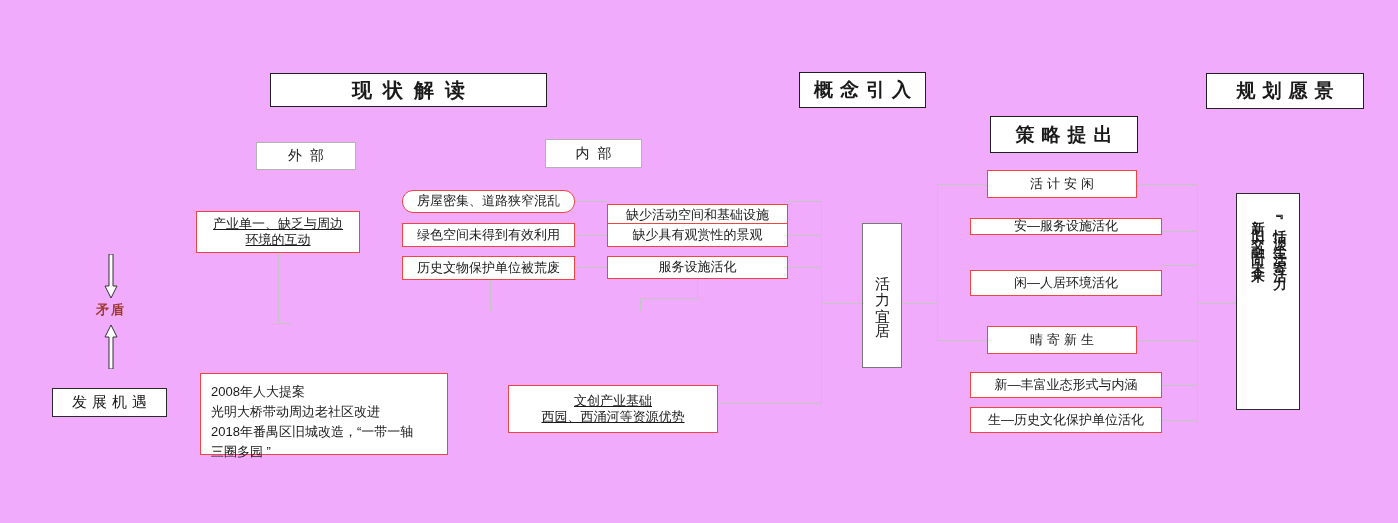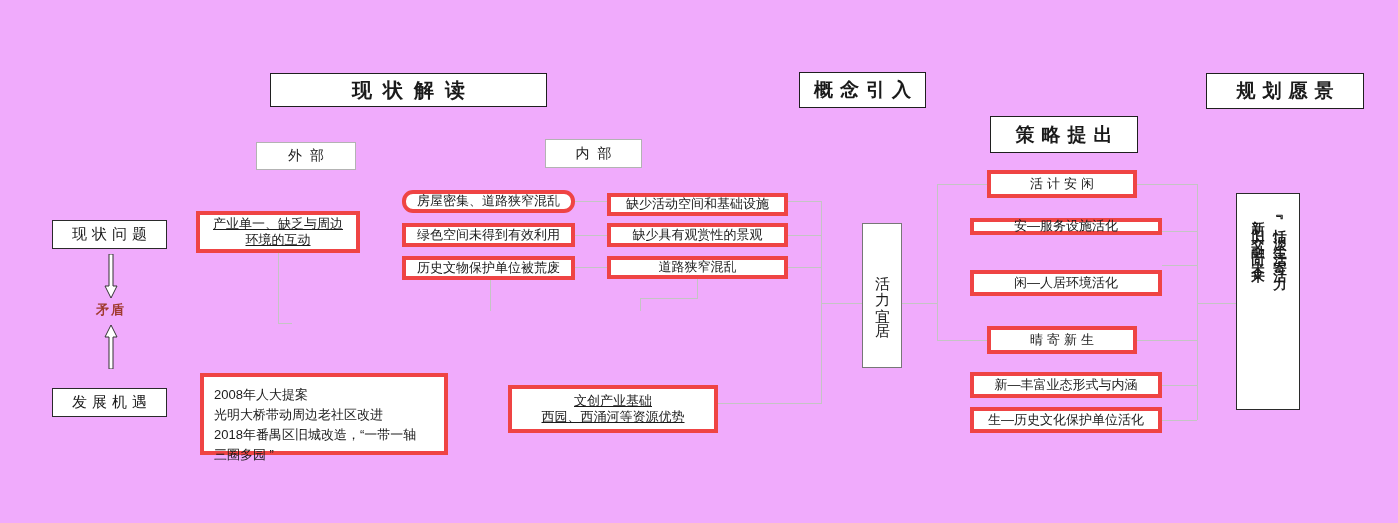--- a/index.html
+++ b/index.html
@@ -1,19 +1,19 @@
 <!DOCTYPE html>
 <html><head>
 <meta charset="utf-8">
 <style>
   html,body{margin:0;padding:0;background:#ffffff;}
   .diagram{position:relative;width:1398px;height:523px;background:#f0abfc;
            font-family:"Liberation Sans",sans-serif;color:#1a1a1a;overflow:hidden;}
   .abs{position:absolute;box-sizing:border-box;}
-  .bx{position:absolute;box-sizing:border-box;background:#fff;border:4px solid #ef4444;
+  .bx{position:absolute;box-sizing:border-box;background:#fff;border:1px solid #ef4444;
       display:flex;align-items:center;justify-content:center;text-align:center;
       font-size:13px;line-height:1.25;}
   .hdr{border:1.6px solid #1f1f1f;font-weight:bold;font-size:19px;letter-spacing:7px;
        padding-left:7px;}
   .hdr-main{font-size:20px;letter-spacing:11px;padding-left:11px;}
   .subhdr{border:1.3px solid #2a2a2a;font-size:15px;letter-spacing:5px;padding-left:5px;}
   .scope{border:1px solid #b3b3b3;font-size:14px;letter-spacing:8px;padding-left:8px;}
   .ln{position:absolute;background:#c4c4c4;}
   .multiline{flex-direction:column;text-decoration:underline;}
   .leftalign{align-items:flex-start;justify-content:flex-start;text-align:left;
@@ -33,21 +33,20 @@
 <div class="diagram">
 
   <div class="bx hdr hdr-main" style="left:270px;top:73px;width:277px;height:34px;">现状解读</div>
   <div class="bx hdr" style="left:799px;top:72px;width:127px;height:36px;">概念引入</div>
   <div class="bx hdr" style="left:990px;top:72px;width:148px;height:37px;margin-top:44px;">策略提出</div>
   <div class="bx hdr" style="left:1206px;top:73px;width:158px;height:36px;">规划愿景</div>
 
   <div class="bx scope" style="left:237px;top:142px;width:100px;height:28px;margin-left:19px;">外部</div>
   <div class="bx scope" style="left:545px;top:139px;width:97px;height:29px;">内部</div>
 
-  <div class="bx subhdr" style="left:52px;top:220px;width:115px;height:29px;">现状问题</div>
 
   <svg class="abs" style="left:104px;top:254px;" width="14" height="45" viewBox="0 0 14 45">
     <polygon points="5,0 9,0 9,32 13,32 7,44 1,32 5,32" fill="#ffffff" stroke="#333333" stroke-width="1"></polygon>
   </svg>
 
   <div class="red" style="left: 90px; top: 301px; width: 42px; color: rgb(160, 58, 46);">矛盾</div>
 
   <svg class="abs" style="left:104px;top:324px;" width="14" height="45" viewBox="0 0 14 45">
     <polygon points="5,45 9,45 9,13 13,13 7,1 1,13 5,13" fill="#ffffff" stroke="#333333" stroke-width="1"></polygon>
   </svg>
@@ -56,23 +55,23 @@
 
   <div class="bx multiline" style="left:196px;top:211px;width:164px;height:42px;">
     <div>产业单一、缺乏与周边</div>
     <div>环境的互动</div>
   </div>
 
   <div class="bx" style="left:402px;top:190px;width:173px;height:23px;border-radius:11px;">房屋密集、道路狭窄混乱</div>
   <div class="bx" style="left:402px;top:223px;width:173px;height:24px;">绿色空间未得到有效利用</div>
   <div class="bx" style="left:402px;top:256px;width:173px;height:24px;">历史文物保护单位被荒废</div>
 
-  <div class="bx" style="left:607px;top:193px;width:181px;height:23px;">缺少活动空间和基础设施</div>
+  <div class="bx" style="left:607px;top:204px;width:181px;height:23px;">缺少活动空间和基础设施</div>
   <div class="bx" style="left:607px;top:223px;width:181px;height:24px;">缺少具有观赏性的景观</div>
-  <div class="bx" style="left:607px;top:256px;width:181px;height:23px;">道路狭窄混乱</div>
+  <div class="bx" style="left:607px;top:256px;width:181px;height:23px;">服务设施活化</div>
 
 
   <div class="bx leftalign" style="left:200px;top:373px;width:248px;height:82px;">
     <div>2008年人大提案</div>
     <div>光明大桥带动周边老社区改进</div>
     <div>2018年番禺区旧城改造，“一带一轴</div>
     <div>三圈多园 ”</div>
   </div>
 
   <div class="bx multiline" style="left:508px;top:385px;width:210px;height:48px;">

